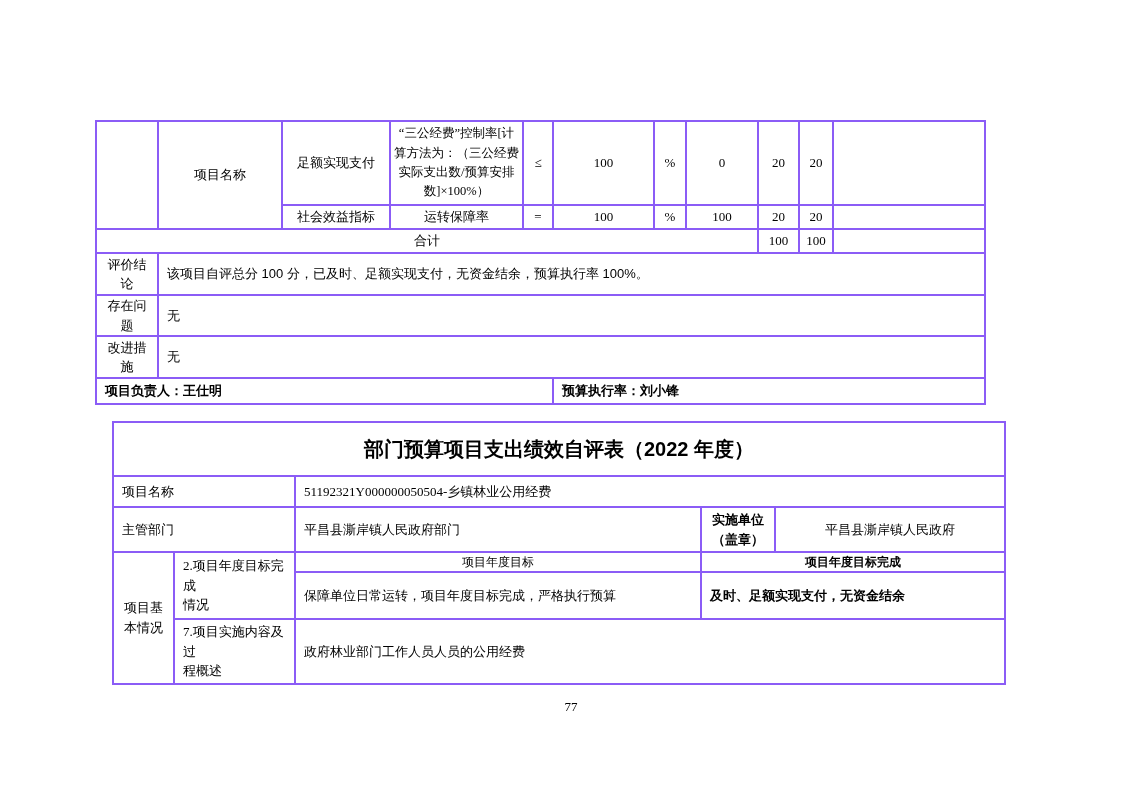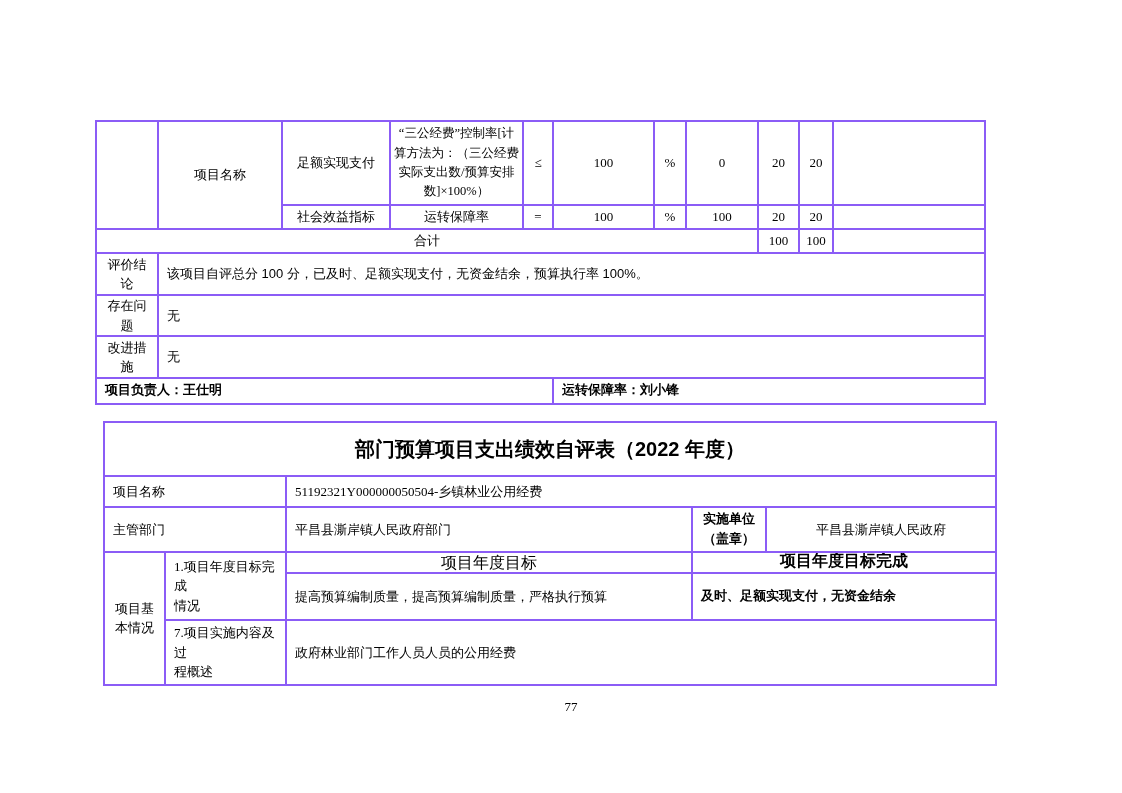--- a/index.html
+++ b/index.html
@@ -4,25 +4,25 @@
 <style>
   * { margin:0; padding:0; box-sizing:border-box; }
   html,body { width:1122px; height:793px; background:#ffffff; overflow:hidden; }
   body { position:relative; font-family:"Liberation Serif","DejaVu Serif",serif; color:#000; }
   table { border-collapse:collapse; table-layout:fixed; position:absolute; background:#fff; }
   td { border:2px solid #8b5cf6; font-size:13px; line-height:1.5; vertical-align:middle; overflow:hidden; }
   .c   { text-align:center; }
   .l   { text-align:left; padding:2px 8px; }
   .pre { white-space:pre-line; }
   .sans{ font-family:"Liberation Sans","DejaVu Sans",sans-serif; }
-  .b   { font-weight:bold;font-family:Liberation Mono, monospace; }
+  .b   { font-weight:bold; }
   .indicator-cell { font-size:12.5px; line-height:1.55; }
   .title-cell { font-size:20px; font-weight:bold; text-align:center;
                 font-family:"Liberation Sans","DejaVu Sans",sans-serif; }
-  .subhead { font-size:16px; line-height:1.2;margin-top:8px; }
+  .subhead { font-size:12px; line-height:1.2;margin-top:8px; }
   .footer { position:absolute; left:10px; top:699px; width:1122px; text-align:center;
             font-size:13px; font-family:"Liberation Serif","DejaVu Serif",serif; }
 </style>
 </head>
 <body>
 
 <table style="left:95px; top:120px; width:891px;">
   <colgroup>
     <col style="width:62px">
       <col style="width:124px">
@@ -80,26 +80,26 @@
 题</td>
     <td colspan="10" class="l sans">无</td>
   </tr>
   <tr style="height:42px">
     <td class="c pre">改进措
 施</td>
     <td colspan="10" class="l sans">无</td>
   </tr>
   <tr style="height:22px">
     <td colspan="5" class="l sans b">项目负责人：王仕明</td>
-    <td colspan="6" class="l sans b">运转保障率：刘小锋</td>
+    <td colspan="6" class="l sans b">预算执行率：刘小锋</td>
   </tr>
 </tbody>
   </table>
 
-<table style="left:103px; top:421px; width:892px;">
+<table style="left:112px; top:421px; width:892px;">
   <colgroup>
     <col style="width:61px">
       <col style="width:121px">
       <col style="width:406px">
     <col style="width:74px">
       <col style="width:230px">
   </colgroup>
   <tbody>
       <tr style="height:54px">
     <td colspan="5" class="title-cell">部门预算项目支出绩效自评表（2022 年度）</td>
@@ -111,27 +111,27 @@
   <tr style="height:45px">
     <td colspan="2" class="l">主管部门</td>
     <td class="l">平昌县澌岸镇人民政府部门</td>
     <td class="c pre sans b">实施单位
 （盖章）</td>
     <td class="c">平昌县澌岸镇人民政府</td>
   </tr>
   <tr style="height:20px">
     <td rowspan="3" class="c pre">项目基
 本情况</td>
-    <td rowspan="2" class="l pre">1.项目年度目标完成
+    <td rowspan="2" class="l pre">2.项目年度目标完成
 情况</td>
     <td class="c subhead">项目年度目标</td>
     <td colspan="2" class="c subhead sans b">项目年度目标完成</td>
   </tr>
   <tr style="height:47px">
-    <td class="l">提高预算编制质量，提高预算编制质量，严格执行预算</td>
+    <td class="l">保障单位日常运转，项目年度目标完成，严格执行预算</td>
     <td colspan="2" class="l sans b">及时、足额实现支付，无资金结余</td>
   </tr>
   <tr style="height:45px">
     <td class="l pre">7.项目实施内容及过
 程概述</td>
     <td colspan="3" class="l">政府林业部门工作人员人员的公用经费</td>
   </tr>
 </tbody>
   </table>
 

